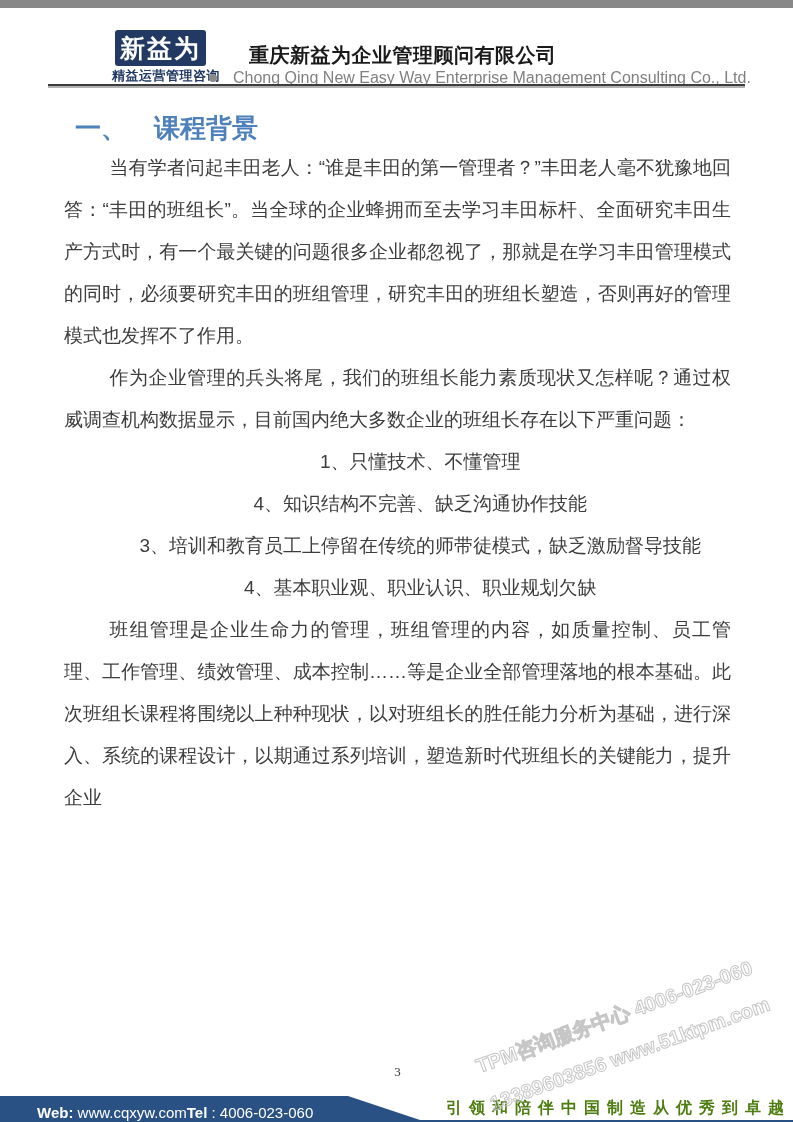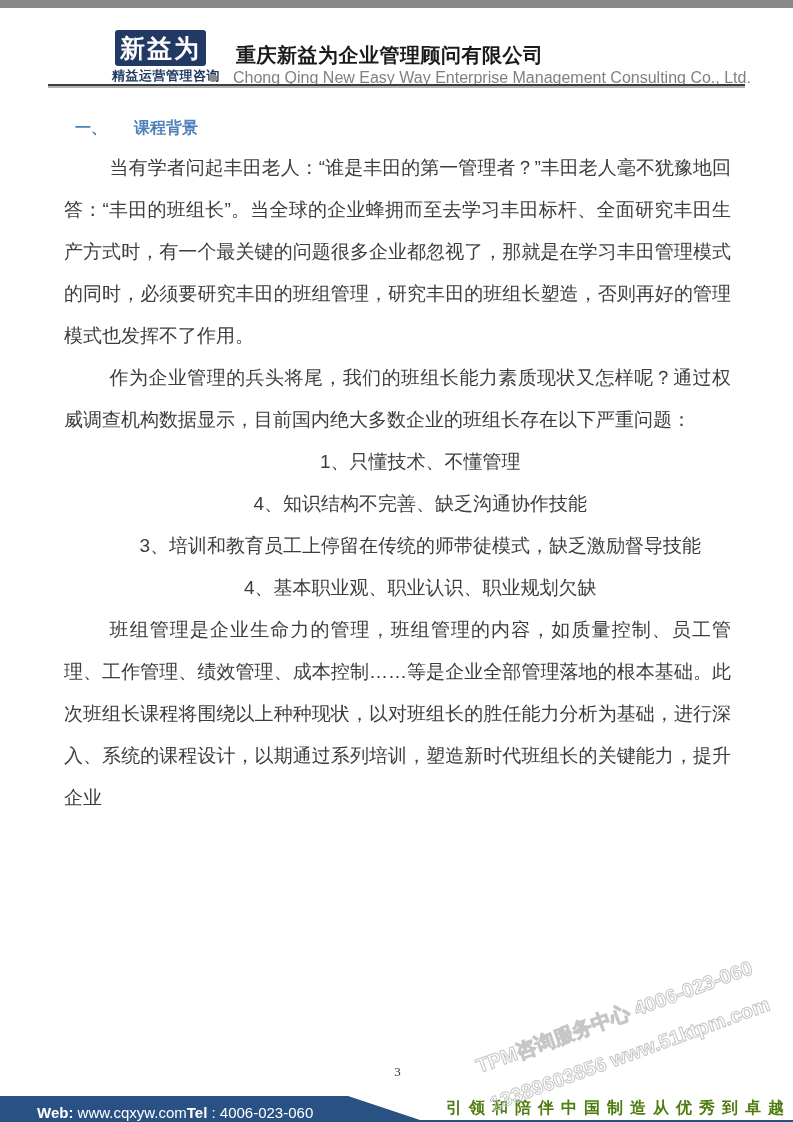--- a/index.html
+++ b/index.html
@@ -26,21 +26,21 @@
     font-size: 13px; font-weight: bold; color: #223a63;
     letter-spacing: 0.5px; border-bottom: 2px solid #223a63;
     padding-bottom: 1px;
   }
   .logo-dot {
     position: absolute; left: 209px; top: 66px;
     width: 8px; height: 8px; border-radius: 50%;
     background: #8a8a8a;
   }
   .company-cn {
-    position: absolute; left: 236px; top: 34px;
+    position: absolute; left: 249px; top: 34px;
     font-size: 20px; font-weight: bold; color: #1a1a1a;
     letter-spacing: 0.5px;
   }
   .company-en {
     position: absolute; left: 233px; top: 61px;
     font-family: Liberation Sans, sans-serif;
     font-size: 16px; color: #808080;
   }
   .header-rule {
     position: absolute; left: 48px; top: 76px;
@@ -48,21 +48,21 @@
     border-top: 2.5px solid #3d3d3d;
     box-shadow: 0 2px 0 #b3b3b3;
   }
 
   
   .doc-main {
     position: absolute; left: 64px; top: 104px;
     width: 667px; z-index: 2;
   }
   .section-heading {
-    font-size: 16px; font-weight: bold; color: #4e81bb;
+    font-size: 26px; font-weight: bold; color: #4e81bb;
     line-height: 32px; margin: 0 0 3px 11px;
   }
   .sec-num { margin-right: 27px; }
   .body-para {
     font-size: 19px; line-height: 42px; color: #3d3d3d;
     text-align: justify; text-indent: 2.4em;
     word-break: break-all;
   }
   .list-line { text-align: center; }
 

